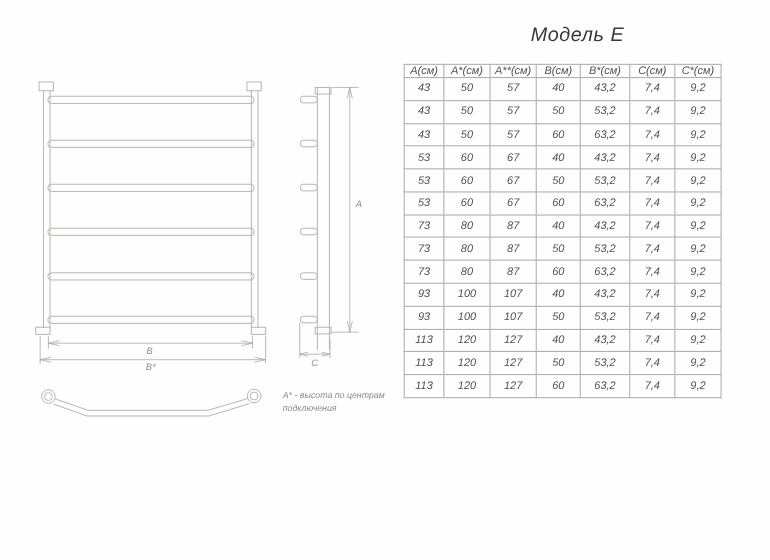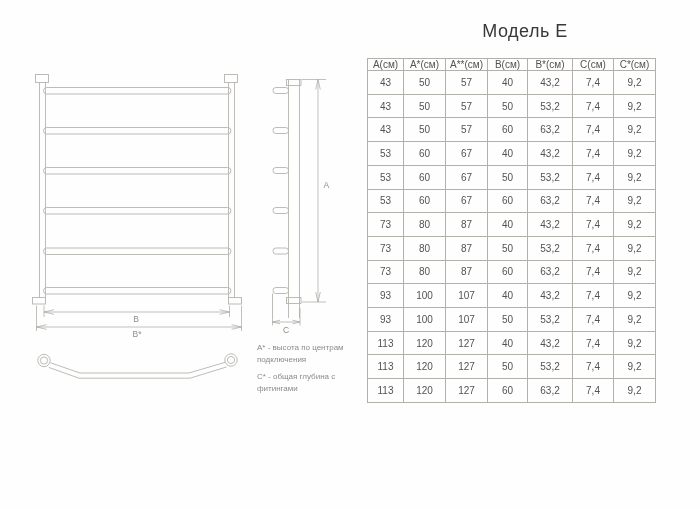--- a/index.html
+++ b/index.html
@@ -1,35 +1,35 @@
 <!DOCTYPE html>
 <html><head>
 <meta charset="utf-8">
 <style>
   html,body{margin:0;padding:0;background:#ffffff;}
   .canvas{
     position:relative;width:700px;height:509px;background:#fefefe;
-    font-family:"Liberation Sans",sans-serif;overflow:hidden;
+    font-family:"Liberation Sans",sans-serif;overflow:hidden;font-style:italic;
   }
   .title{
     position:absolute;left:450px;top:21px;width:150px;
     text-align:center;font-size:18px;color:#383838;letter-spacing:0.5px;
   }
   .drawing{position:absolute;left:0;top:0;}
   .ln{stroke:#b7b4af;stroke-width:0.9;fill:none;}
   .dim{stroke:#a9a6a1;stroke-width:0.7;fill:none;}
   .dimlbl{fill:#8f8c88;font-size:8.5px;font-family:"Liberation Sans",sans-serif;}
   .legend{
     position:absolute;left:257px;top:342px;width:112px;
     font-size:8px;line-height:1.45;color:#8d8b88;
   }
-  .legend-item{margin:0 0 6px 0;}
+  .legend-item{margin:12px 0 6px 0;}
   .spec-table{position:absolute;left:367px;top:58px;}
   .spec-table table{
-    border-collapse:collapse;table-layout:fixed;width:288px;height:345px;
+    border-collapse:collapse;table-layout:fixed;width:288px;height:304px;
   }
   .spec-table th,.spec-table td{
     border:1px solid #b3b0ac;font-size:10px;font-weight:normal;color:#525252;
     text-align:center;vertical-align:middle;padding:0;white-space:nowrap;
   }
 </style>
 </head>
 <body>
 
 <div class="canvas">
@@ -105,21 +105,20 @@
       <circle class="ln" cx="44" cy="360.5" r="3.6"></circle>
       <circle class="ln" cx="231" cy="360" r="6.2"></circle>
       <circle class="ln" cx="231" cy="360" r="3.6"></circle>
       <path class="ln" d="M50.3 362.7 L80 373 H189 L225.2 362.3"></path>
       <path class="ln" d="M48.8 367.4 L79 378.2 H190 L226.5 367"></path>
     </g>
   </svg>
 
   <div class="legend">
     <p class="legend-item">А* - высота по центрам подключения</p>
-    <p class="legend-item">С* - общая глубина с фитингами</p>
   </div>
 
   <div class="spec-table">
     <table>
       <colgroup>
         <col style="width:36px">
           <col style="width:42px">
           <col style="width:42px">
         <col style="width:40px">
           <col style="width:45px">

